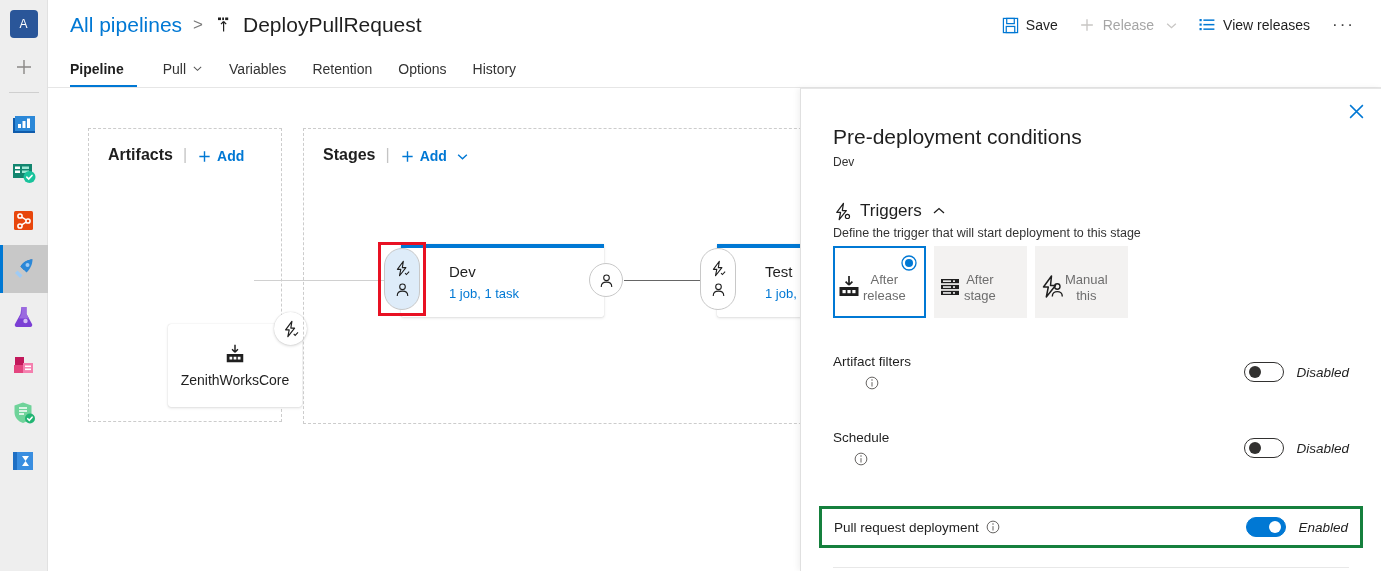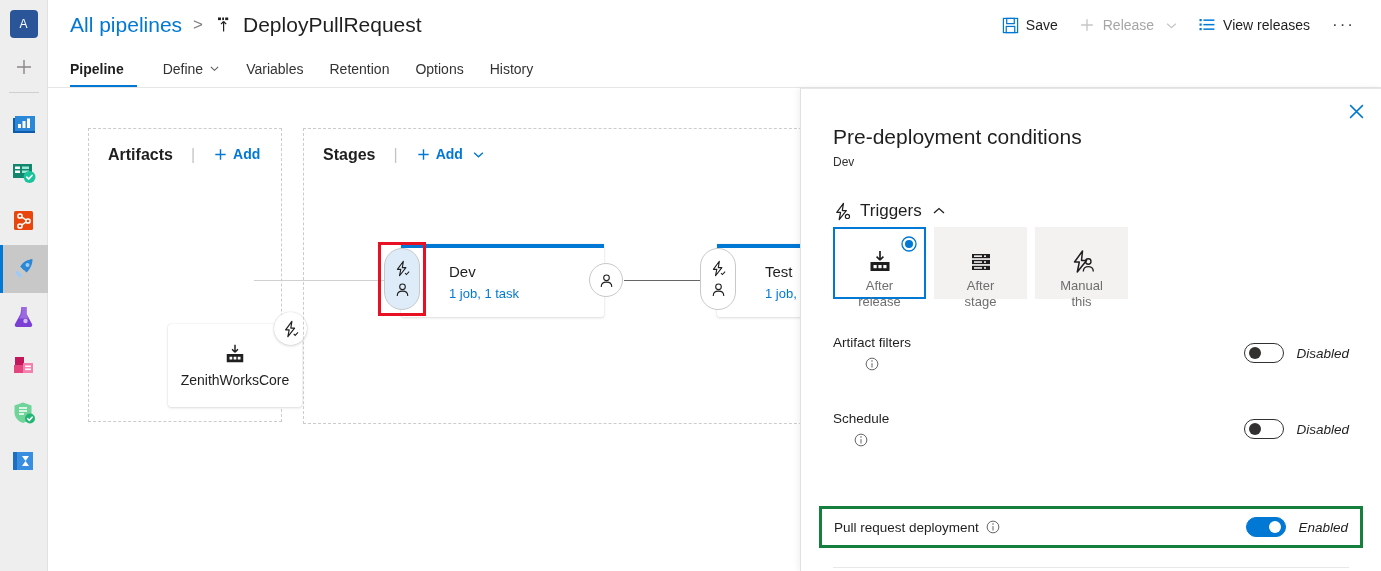--- a/index.html
+++ b/index.html
@@ -74,21 +74,21 @@
   }
   .tab:first-child.active::after { right: 0; }
 
   
   .canvas { position: relative; height: 483px; background:#fff; overflow: hidden; }
 
   .group-box {
     position: absolute; border: 1px dashed #cccccc; background: transparent;
   }
   .group-head {
-    position: absolute; display: flex; align-items: flex-start; gap: 8px;
+    position: absolute; display: flex; align-items: flex-end; gap: 0;
     font-size: 16px;
   }
   .group-title { color:#1f1f1f; font-size: 16px; font-weight: bold; }
   .group-div { color:#c4c4c4; margin: 0 10px; font-weight: 300; }
   .group-add {
     display: flex; align-items: center; gap: 5px; color:#0078d4;
     font-size: 14px; font-weight: bold; cursor: pointer;
   }
 
   .artifact-card {
@@ -155,22 +155,22 @@
   .sec-head { display:flex; align-items:center; gap: 8px; margin-top: 32px; }
   .sec-title { font-size: 17px; color:#1f1f1f; }
   .sec-desc { font-size: 12.5px; color:#333; margin-top: 5px; }
 
   .field-label { display:flex; align-items:center; gap: 7px; margin-top: 23px;
                  font-size: 13.5px; color:#1f1f1f; }
 
   .trigger-cards { display:flex; gap: 8px; margin-top: 6px; }
   .tcard {
     width: 93px; height: 72px; background:#f3f2f1; border: 2px solid transparent;
-    display:flex; flex-direction:column; align-items:center; justify-content:flex-start;
-    padding-top: 20px; cursor:pointer; position:relative;
+    display:flex; flex-direction:row; align-items:center; justify-content:flex-start;
+    padding-top: 9px; cursor:pointer; position:relative;
   }
   .tcard.active { background:#fff; border-color:#0078d4; }
   .tcard-ico { height: 30px; display:flex; align-items:center; justify-content:center; }
   .tcard-label {
     font-size: 13px; color:#6e6e6e; text-align:center; line-height: 16px; margin-top: 3px;
   }
   .tcard.active .tcard-label { color:#6e6e6e; }
   .tcard-radio { position:absolute; right: 7px; top: 7px; }
 
   .toggle-row {
@@ -343,21 +343,21 @@
 
         <div class="tb-more">···</div>
       </div>
     </div>
 
     <div class="tabs">
       <div class="tab active">
         <span>Pipeline</span>
       </div>
       <div class="tab">
-        <span>Define</span>
+        <span>Pull</span>
         <span>
           <svg width="11" height="11" viewBox="0 0 12 12">
               <path d="M2 4.3L6 8l4-3.7" stroke="#555" stroke-width="1.1" fill="none"></path>
             </svg>
         </span>
       </div>
       <div class="tab">
         <span>Variables</span>
       </div>
       <div class="tab">
@@ -487,20 +487,21 @@
               <circle cx="15.2" cy="15.2" r="2.2" fill="none" stroke="#1f1f1f" stroke-width="1.2"></circle>
             </svg>
           </span>
           <span class="sec-title">Triggers</span>
           <span style="display:flex;margin-left:2px;">
             <svg width="14" height="14" viewBox="0 0 14 14">
                 <path d="M2 9l5-4.5L12 9" stroke="#1f1f1f" stroke-width="1.3" fill="none"></path>
               </svg>
           </span>
         </div>
+        <div class="sec-desc">Define the trigger that will start deployment to this stage</div>
 
 
         <div class="trigger-cards">
           <div class="tcard active">
             <span class="tcard-radio">
               <svg width="16" height="16" viewBox="0 0 16 16">
                 <circle cx="8" cy="8" r="7" fill="#fff" stroke="#0078d4" stroke-width="1.3"></circle>
                 <circle cx="8" cy="8" r="4" fill="#0078d4"></circle>
               </svg>
             </span>

